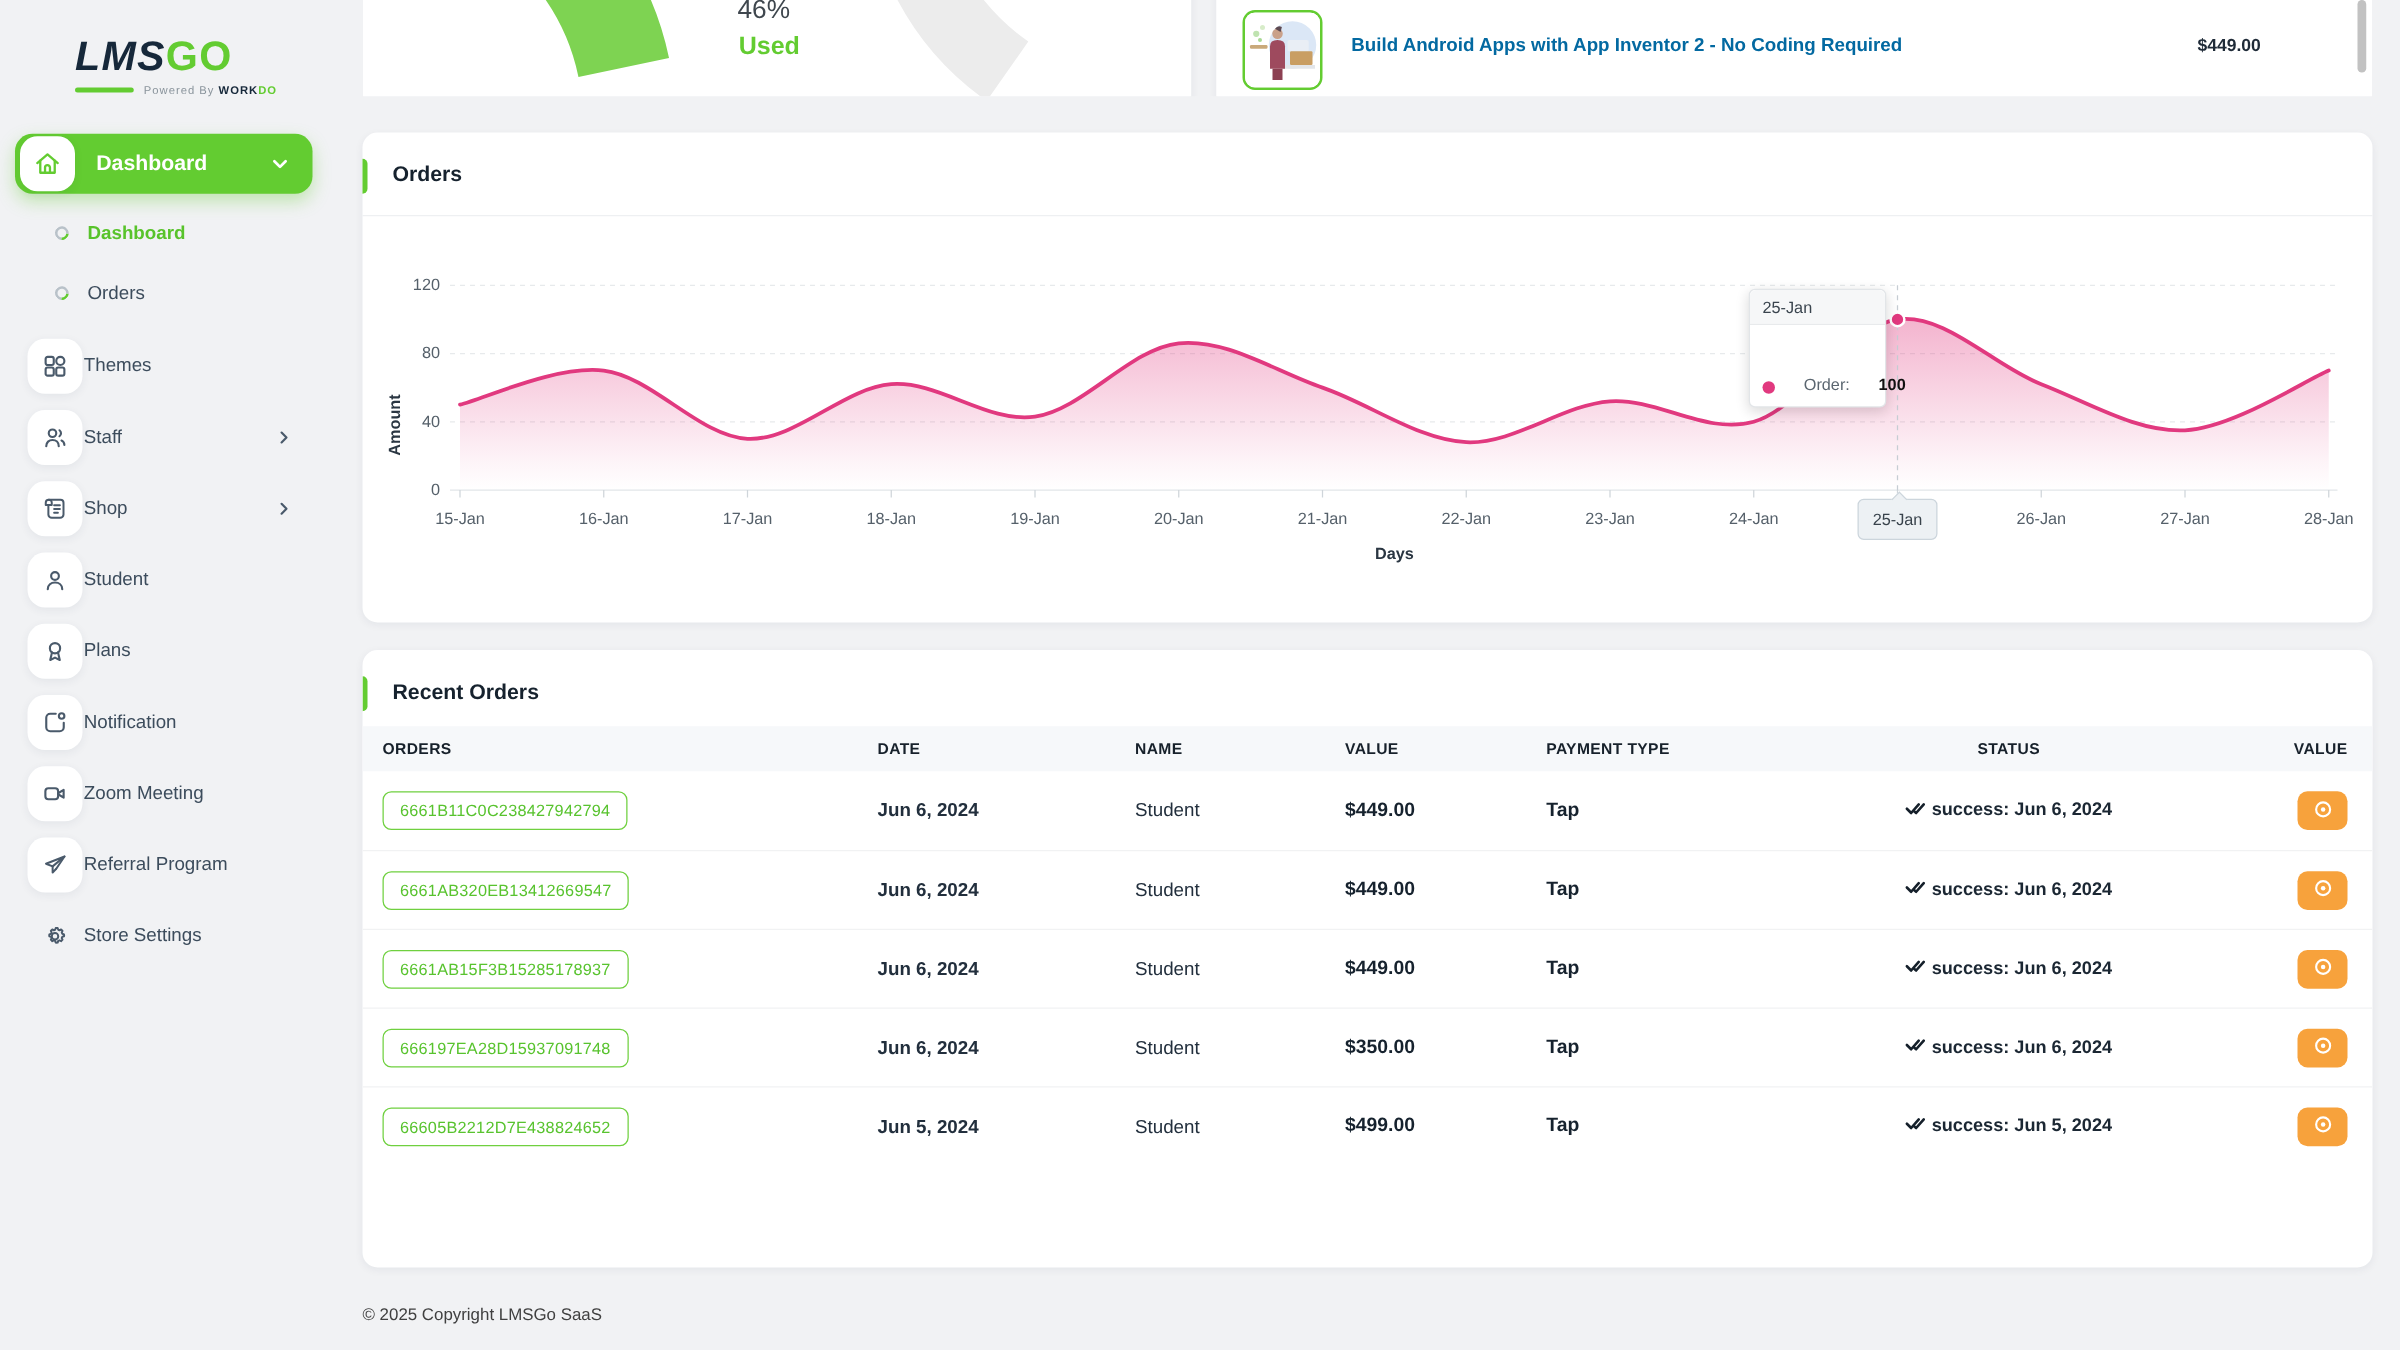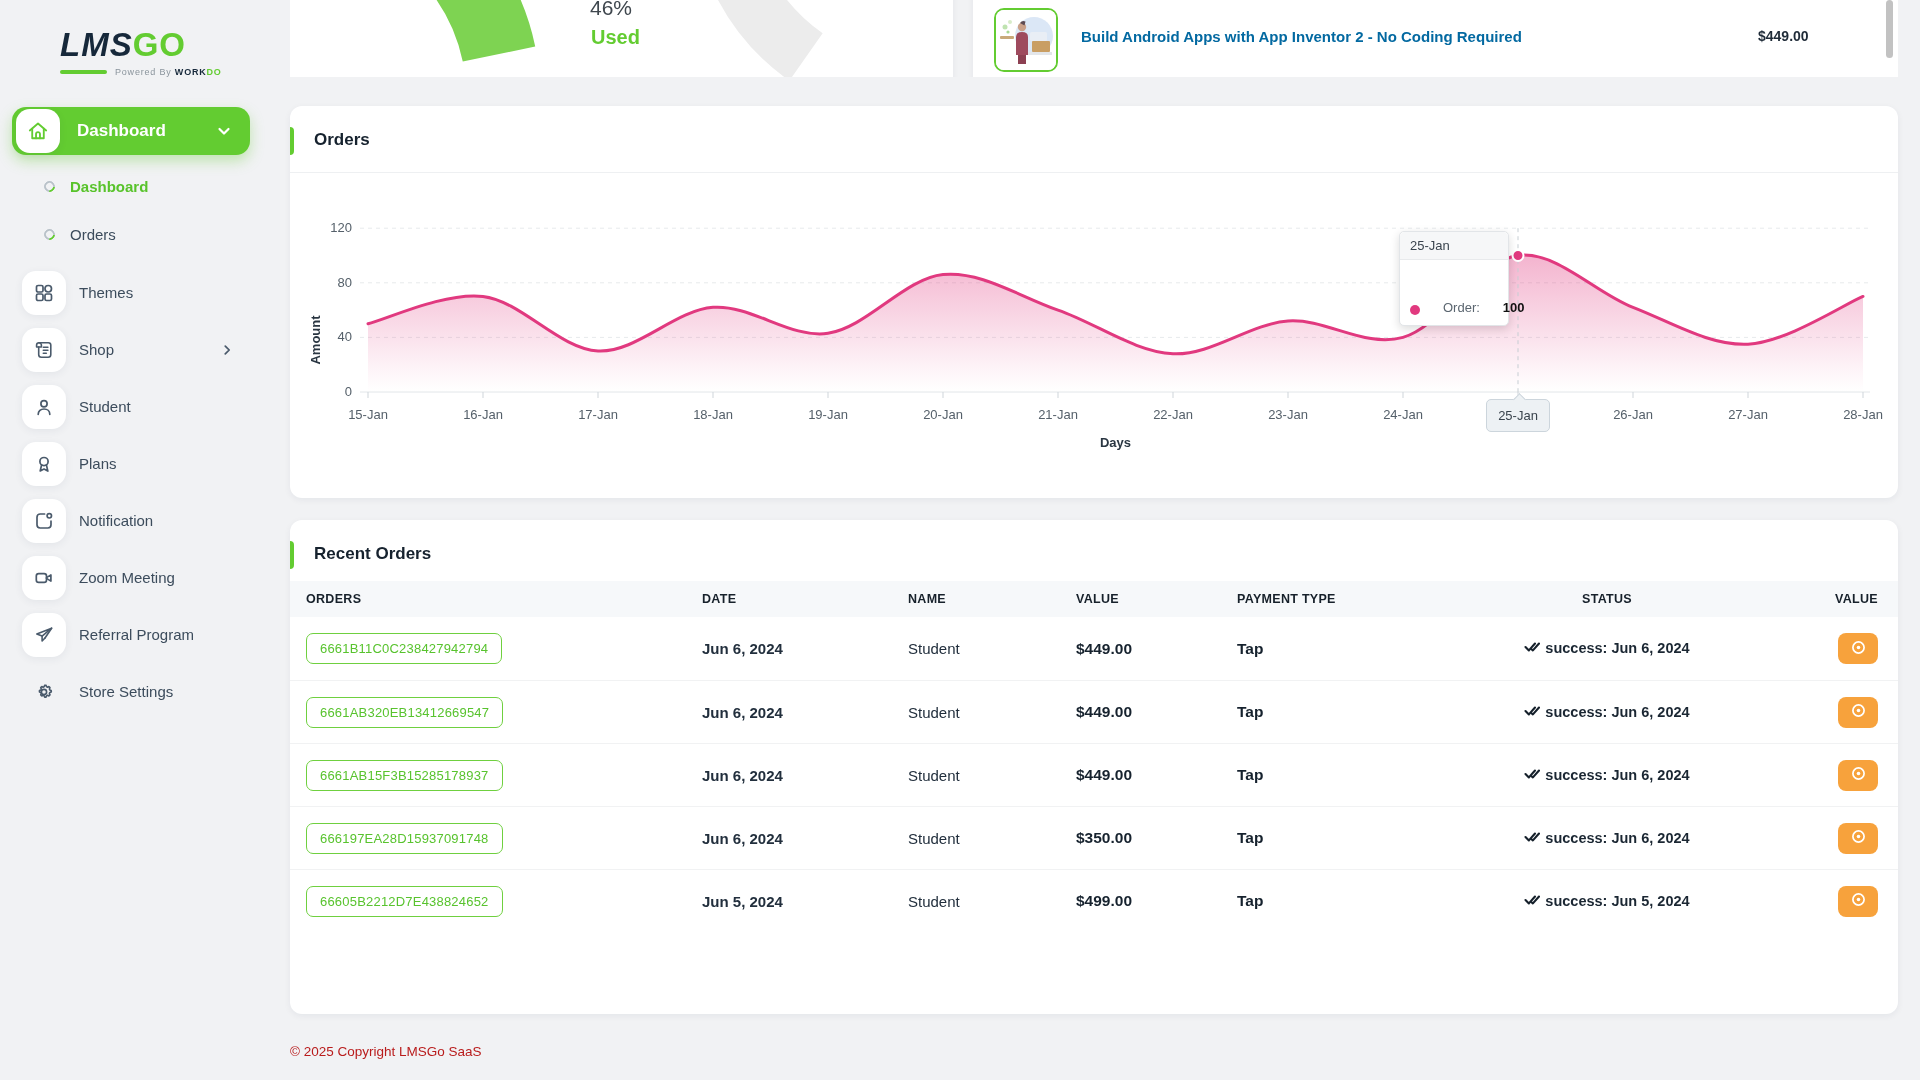--- a/index.html
+++ b/index.html
@@ -28,21 +28,21 @@
     display:flex; align-items:center; justify-content:center; box-shadow:0 2px 8px rgba(40,60,80,.07); }
   .chip.ghost { background:transparent; box-shadow:none; }
 
   .sub-list { margin-top:8px; }
   .sub-item { height:48px; display:flex; align-items:center; gap:15px; padding-left:32px; cursor:pointer; }
   .ring { width:11px; height:11px; border-radius:50%; border:2px solid #b9c2c9; border-bottom-color:#63cc31; transform:rotate(-40deg); flex:0 0 11px; }
   .sub-label { font-size:15px; color:#3c4c5c; }
   .sub-item.active .sub-label { color:#58c32b; font-weight:700; }
 
   .item-list { margin-top:6px; }
-  .side-item { height:46px; margin-top:11px; display:flex; align-items:center; gap:13px; padding:0 16px 0 10px; cursor:pointer; }
+  .side-item { height:46px; margin-top:11px; display:flex; align-items:center; gap:1px; padding:0 16px 0 10px; cursor:pointer; }
   .side-label { font-size:15px; color:#3c4c5c; }
   .side-item .chev { margin-left:auto; display:flex; }
 
   
   .main { margin-left:262px; padding:0 22px 0 28px; }
 
   .card { background:#fff; border-radius:12px; box-shadow:0 2px 7px rgba(25,42,70,.06); }
 
   .top-row { height:77px; overflow:hidden; display:flex; gap:20px; }
   .stat-card { width:663px; height:170px; margin-top:-75px; position:relative; overflow:hidden; }
@@ -91,21 +91,21 @@
   .order-pill { display:inline-block; border:1.5px solid #6fd03f; color:#58c32e; border-radius:7px;
     padding:7px 13px; font-size:13px; letter-spacing:.2px; cursor:pointer; background:#fff; }
   .c-date { font-size:15px; font-weight:700; color:#222f3d; }
   .c-name { font-size:15px; font-weight:500; color:#222f3d; }
   .c-value { font-size:15.5px; font-weight:700; color:#16222e; }
   .c-pay { font-size:15.5px; font-weight:700; color:#16222e; }
   .status-wrap { display:inline-flex; align-items:center; gap:5px; font-size:14.5px; font-weight:600; color:#1b2733; }
   .action-btn { display:inline-flex; align-items:center; justify-content:center; width:40px; height:31px;
     background:#f7a23c; border:none; border-radius:8px; cursor:pointer; }
 
-  .footer { margin:30px 0 0 0; font-size:13.5px; color:#b91c1c; }
+  .footer { margin:30px 0 0 0; font-size:13.5px; color:#404040; }
 </style>
 </head>
 <body>
 
 <aside class="sidebar">
   <div class="logo-row">
     <span class="logo-lms">LMS</span><span class="logo-go">GO</span>
   </div>
   <div class="powered-row">
     <span class="powered-line"></span>
@@ -146,20 +146,36 @@
           <svg width="22" height="22" viewBox="0 0 22 22" fill="none" stroke="#4a5a6b" stroke-width="1.7">
             <rect x="3.5" y="3.5" width="6.5" height="6.5" rx="1.6"></rect>
             <rect x="12" y="3.5" width="6.5" height="6.5" rx="3.2"></rect>
             <rect x="3.5" y="12" width="6.5" height="6.5" rx="1.6"></rect>
             <rect x="12" y="12" width="6.5" height="6.5" rx="1.6"></rect>
           </svg>
         </span>
     <span class="side-label">Themes</span>
   </div>
 
+  <div class="side-item">
+    <span class="chip">
+          <svg width="22" height="22" viewBox="0 0 22 22" fill="none" stroke="#4a5a6b" stroke-width="1.7" stroke-linecap="round">
+            <circle cx="9" cy="7.6" r="3"></circle>
+            <path d="M4 18 c0-3.2 2.2-5 5-5 s5 1.8 5 5"></path>
+            <path d="M14.6 5.2 a3 3 0 0 1 0 4.8"></path>
+            <path d="M16.2 13.4 c1.4.6 2.3 1.8 2.3 3.6"></path>
+          </svg>
+        </span>
+    <span class="side-label">Staff</span>
+  <span class="chev">
+          <svg width="14" height="14" viewBox="0 0 16 16" fill="none" stroke="#4a5a6b" stroke-width="2" stroke-linecap="round" stroke-linejoin="round">
+            <path d="M6 3.5 L10.5 8 L6 12.5"></path>
+          </svg>
+        </span>
+      </div>
 
   <div class="side-item">
     <span class="chip">
           <svg width="22" height="22" viewBox="0 0 22 22" fill="none" stroke="#4a5a6b" stroke-width="1.6" stroke-linecap="round" stroke-linejoin="round">
             <path d="M6 3.8 c-1.3 0-2.4 1-2.4 2.3 V8 h4.8 V6.1 c0-1.3-1-2.3-2.4-2.3 Z"></path>
             <path d="M6 3.8 H15.4 c1.3 0 2.4 1 2.4 2.3 V15.5 c0 1.5-1.2 2.7-2.7 2.7 H8.4 c-1.5 0-2.7-1.2-2.7-2.7 V8"></path>
             <path d="M10.3 8.2 h4.6"></path>
             <path d="M10.3 11.2 h4.6"></path>
             <path d="M10.3 14.2 h3"></path>
           </svg>

